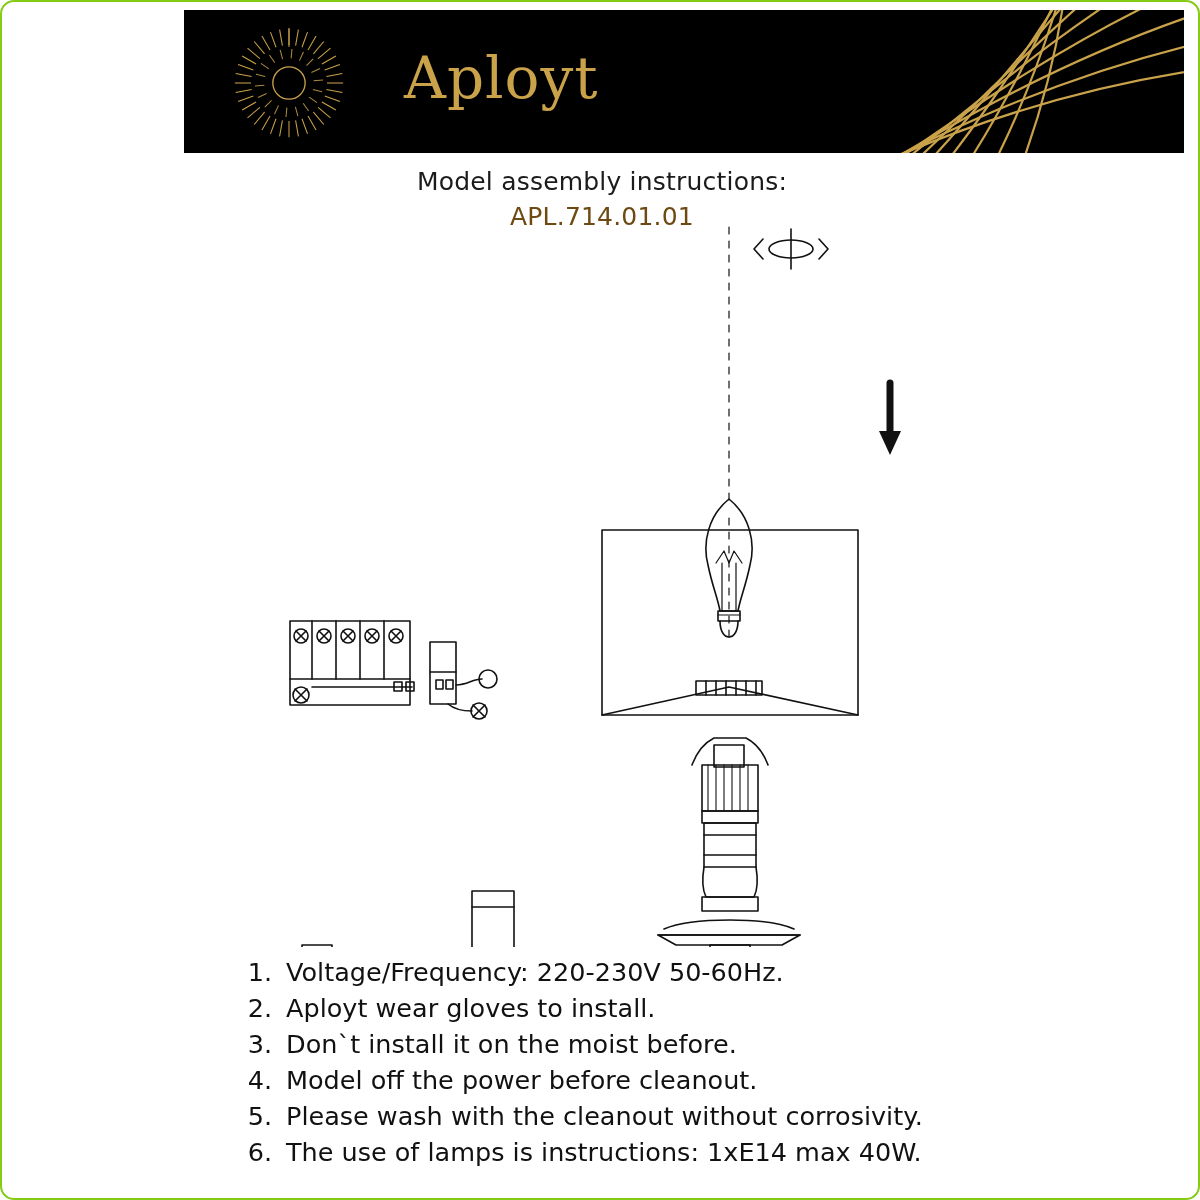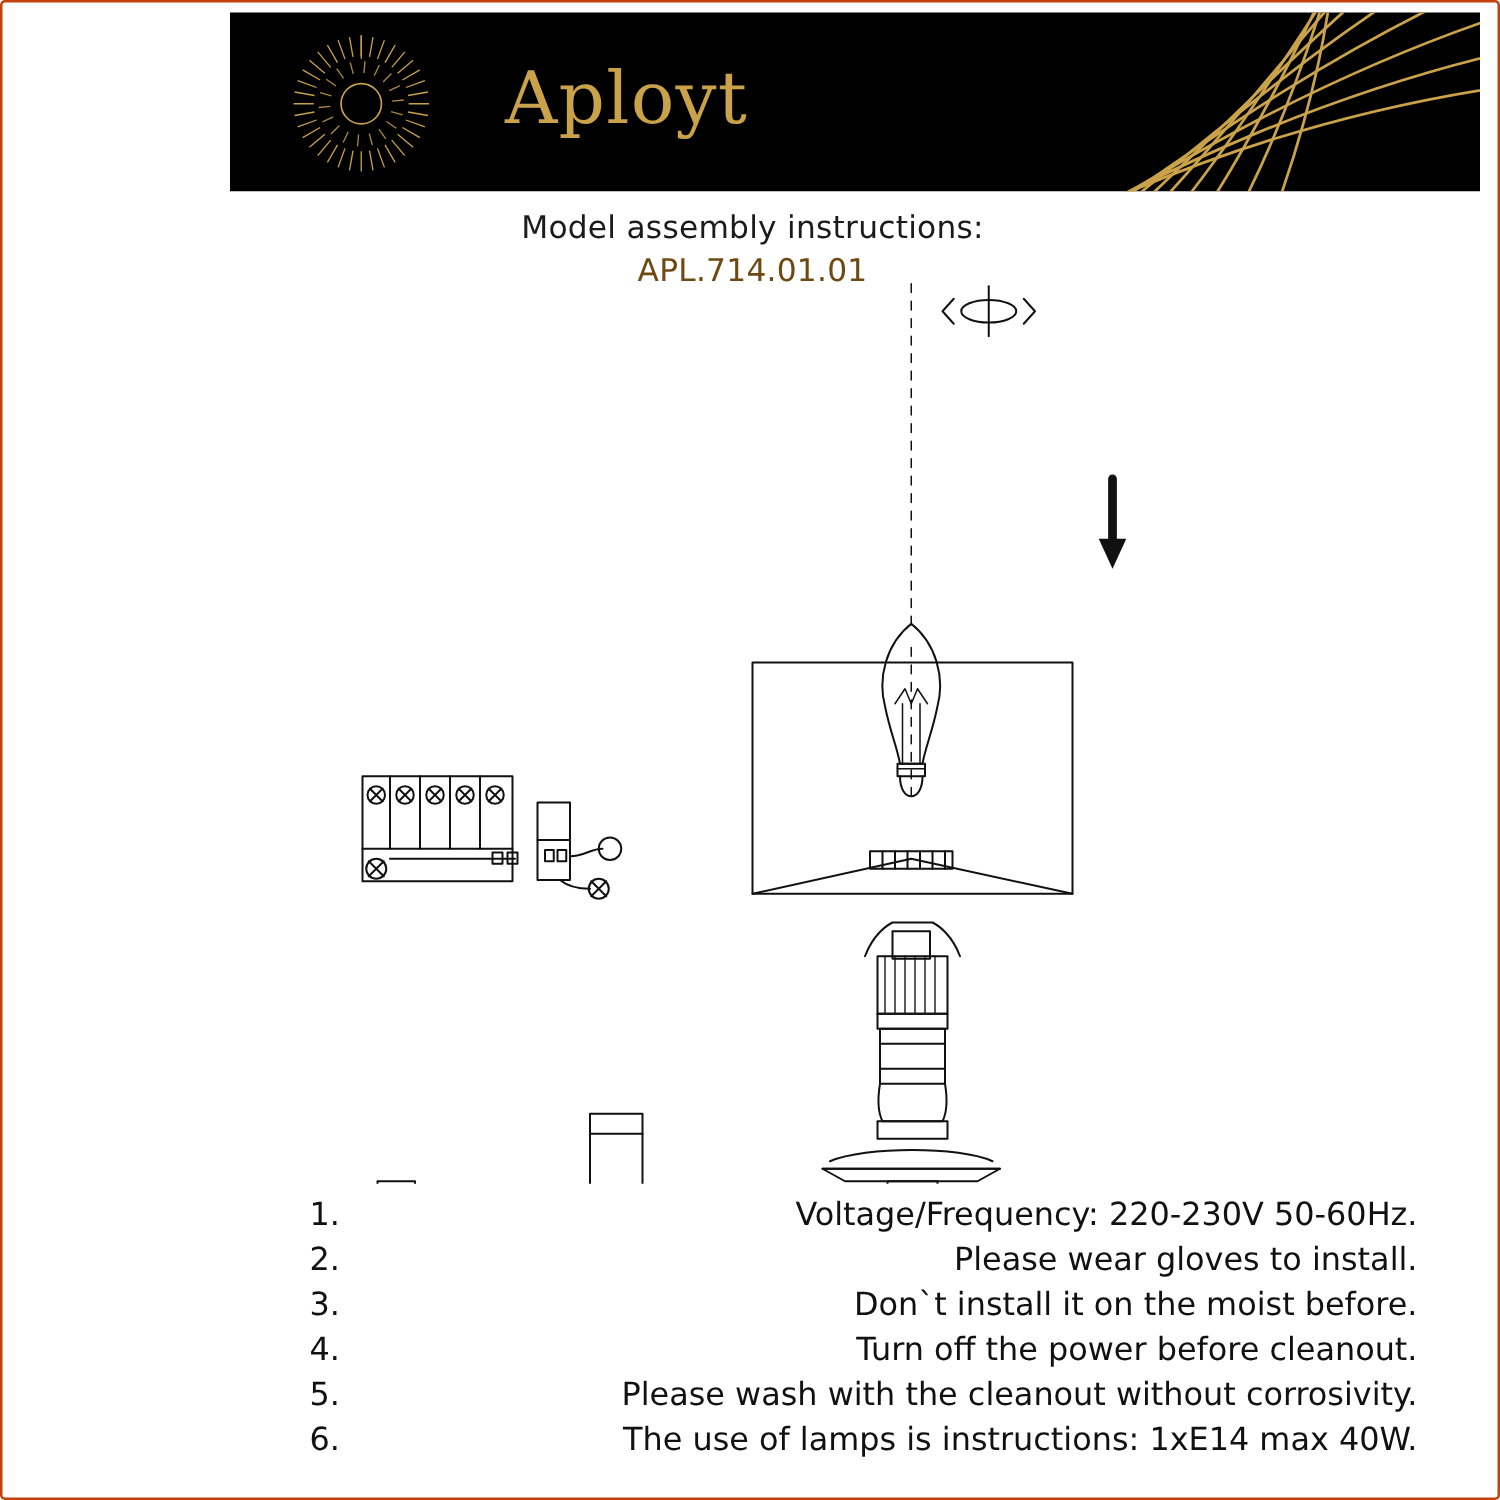--- a/index.html
+++ b/index.html
@@ -12,22 +12,22 @@
     height: 1200px;
     font-family: "DejaVu Sans", sans-serif;
     color: #1a1a1a;
     overflow: hidden;
   }
   .page {
     position: relative;
     width: 1200px;
     height: 1200px;
     box-sizing: border-box;
-    border: 2px solid #c2410c;
-    border-radius: 4px;
+    border: 2px solid #84cc16;
+    border-radius: 14px;
     background: #fff;
   }
 
   
   .banner {
     position: absolute;
     left: 182px;
     top: 8px;
     width: 1000px;
     height: 143px;
@@ -107,21 +107,20 @@
     color: #111;
   }
   .instructions .num {
     width: 38px;
     flex: 0 0 38px;
     text-align: right;
     padding-right: 14px;
   }
   .instructions .txt {
     flex: 1 1 auto;
-    text-align: right;
   }
 </style>
 </head>
 <body>
 
 <div class="page">
 
   <div class="banner">
 
     <svg class="sunburst" viewBox="0 0 120 120">
@@ -398,29 +397,29 @@
   </svg>
 
   <div class="instructions">
     <ol>
       <li>
         <span class="num">1.</span>
         <span class="txt">Voltage/Frequency: 220-230V 50-60Hz.</span>
       </li>
       <li>
         <span class="num">2.</span>
-        <span class="txt">Please wear gloves to install.</span>
+        <span class="txt">Aployt wear gloves to install.</span>
       </li>
       <li>
         <span class="num">3.</span>
         <span class="txt">Don`t install it on the moist before.</span>
       </li>
       <li>
         <span class="num">4.</span>
-        <span class="txt">Turn off the power before cleanout.</span>
+        <span class="txt">Model off the power before cleanout.</span>
       </li>
       <li>
         <span class="num">5.</span>
         <span class="txt">Please wash with the cleanout without corrosivity.</span>
       </li>
       <li>
         <span class="num">6.</span>
         <span class="txt">The use of lamps is instructions: 1xE14 max 40W.</span>
       </li>
     </ol>

